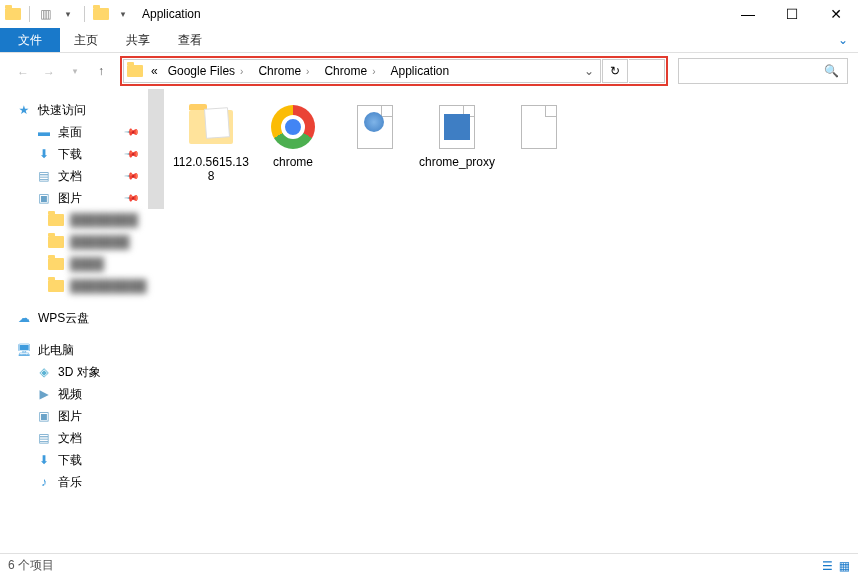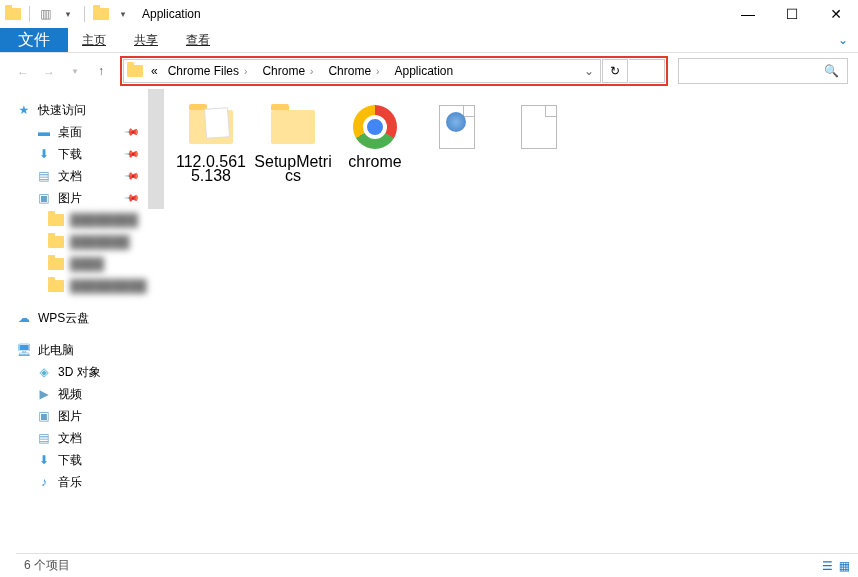--- a/index.html
+++ b/index.html
@@ -9,22 +9,22 @@
   .titlebar { height: 28px; background: #fff; display: flex; align-items: center; border-bottom: 0; }
   .titlebar .qat { display: flex; align-items: center; gap: 4px; padding-left: 4px; }
   .titlebar .qat-icon { width: 18px; height: 18px; display: flex; align-items: center; justify-content: center; }
   .titlebar .sep { width: 1px; height: 16px; background: #ccc; margin: 0 3px; }
   .titlebar .title { margin-left: 10px; font-size: 12px; }
   .titlebar .winctrl { margin-left: auto; display: flex; }
   .titlebar .winctrl div { width: 44px; height: 28px; display: flex; align-items: center; justify-content: center; font-size: 14px; }
 
   
   .ribbon { height: 25px; display: flex; align-items: stretch; border-bottom: 1px solid #e0e0e0; }
-  .ribbon .filetab { background: #1979ca; color: #fff; padding: 3px 18px; display: flex; align-items: center; font-size: 16px; }
-  .ribbon .tab { padding: 0 14px; display: flex; align-items: center; color: #222; text-decoration: underline; }
+  .ribbon .filetab { background: #1979ca; color: #fff; padding: 3px 18px; display: flex; align-items: center; font-size: 12px; }
+  .ribbon .tab { padding: 0 14px; display: flex; align-items: center; color: #222; }
   .ribbon .expand { margin-left: auto; width: 30px; display:flex; align-items:center; justify-content:center; color:#1979ca; }
 
   
   .navrow { height: 36px; display: flex; align-items: center; padding: 4px 10px; gap: 0; }
   .navbtn { width: 26px; height: 26px; display:flex; align-items:center; justify-content:center; color:#555; }
   .navbtn.disabled { color:#bbb; }
   .address-wrap { flex: 0 0 548px; height: 30px; border: 2px solid #e23b2e; display:flex; align-items:center; margin-left:6px; }
   .address-inner { flex: 1; height: 24px; border:1px solid #ccc; margin:1px; display:flex; align-items:center; background:#fff; position:relative; }
   .address-inner .foldicon { width: 22px; display:flex; align-items:center; justify-content:center; }
   .crumb { display:flex; align-items:center; padding:0 5px; height:100%; }
@@ -43,24 +43,24 @@
   .tree-item.child { padding-left:36px; }
   .tree-item.grandchild { padding-left:48px; }
   .tree-item .pin { margin-left:auto; margin-right:6px; color:#999; font-size:10px; transform:rotate(45deg); }
   .tree-group { margin-bottom: 10px; }
   .ico { width:16px; height:16px; display:inline-flex; align-items:center; justify-content:center; }
   .blur { filter: blur(3px); color:#777; }
 
   .content { flex:1; padding:10px 6px; display:flex; flex-wrap:wrap; align-content:flex-start; gap:0; }
   .file { width:82px; height:110px; display:flex; flex-direction:column; align-items:center; text-align:center; padding-top:4px; }
   .file .thumb { width:48px; height:48px; display:flex; align-items:center; justify-content:center; margin-bottom:4px; }
-  .file .label { font-size:16px; line-height:14px; word-break:break-all; padding:0 2px; }
-
-  
-  .status { position:absolute; bottom:0; left:0; right:0; height:24px; border-top:1px solid #e0e0e0; display:flex; align-items:center; padding:0 8px; color:#555; font-size:12px;margin-left:16px; }
+  .file .label { font-size:12px; line-height:14px; word-break:break-all; padding:0 2px; }
+
+  
+  .status { position:absolute; bottom:0; left:0; right:0; height:24px; border-top:1px solid #e0e0e0; display:flex; align-items:center; padding:0 8px; color:#555; font-size:12px; }
   .status .view-icons { margin-left:auto; display:flex; gap:6px; color:#1979ca; }
 
   
   .folder-ico { width:16px; height:12px; background:#ffd76b; border-radius:1px; position:relative; }
   .folder-ico::before { content:""; position:absolute; top:-3px; left:0; width:7px; height:3px; background:#ffd76b; border-radius:1px 1px 0 0; }
   .folder-big { width:44px; height:34px; background:#ffe39b; border-radius:2px; position:relative; }
   .folder-big::before { content:""; position:absolute; top:-6px; left:0; width:18px; height:6px; background:#ffcf66; border-radius:2px 2px 0 0; }
   .folder-big.hasfile::after { content:""; position:absolute; top:-2px; right:4px; width:22px; height:28px; background:#fff; border:1px solid #ddd; border-radius:1px; transform:rotate(-4deg); }
 
   .file-outline { width:36px; height:44px; border:1px solid #bbb; background:#fff; position:relative; }
@@ -109,21 +109,21 @@
   <div class="navbtn disabled" style="font-size:9px">▾</div>
   <div class="navbtn">↑</div>
 
   <div class="address-wrap">
     <div class="address-inner">
       <div class="foldicon">
           <span class="folder-ico"></span>
         </div>
       <span class="crumb">«</span>
       <span class="crumb">
-          <span>Chrome Files</span>
+          <span>Google Files</span>
           <span class="chev">›</span>
         </span>
       <span class="crumb">
           <span>Chrome</span>
           <span class="chev">›</span>
         </span>
       <span class="crumb">
           <span>Chrome</span>
           <span class="chev">›</span>
         </span>
@@ -239,36 +239,38 @@
 
   <div class="content">
     <div class="file">
       <div class="thumb">
           <div class="folder-big hasfile"></div>
         </div>
       <div class="label">112.0.5615.138</div>
     </div>
     <div class="file">
       <div class="thumb">
-          <div class="folder-big"></div>
-        </div>
-      <div class="label">SetupMetrics</div>
-    </div>
-    <div class="file">
-      <div class="thumb">
           <div class="chrome-ico"></div>
         </div>
       <div class="label">chrome</div>
     </div>
     <div class="file">
       <div class="thumb">
           <div class="file-outline html">
             <div class="inner"></div>
           </div>
         </div>
+    </div>
+    <div class="file">
+      <div class="thumb">
+          <div class="file-outline blue">
+            <div class="inner"></div>
+          </div>
+        </div>
+      <div class="label">chrome_proxy</div>
     </div>
     <div class="file">
       <div class="thumb">
           <div class="file-outline"></div>
         </div>
     </div>
   </div>
 </div>
 
 <div class="status">

